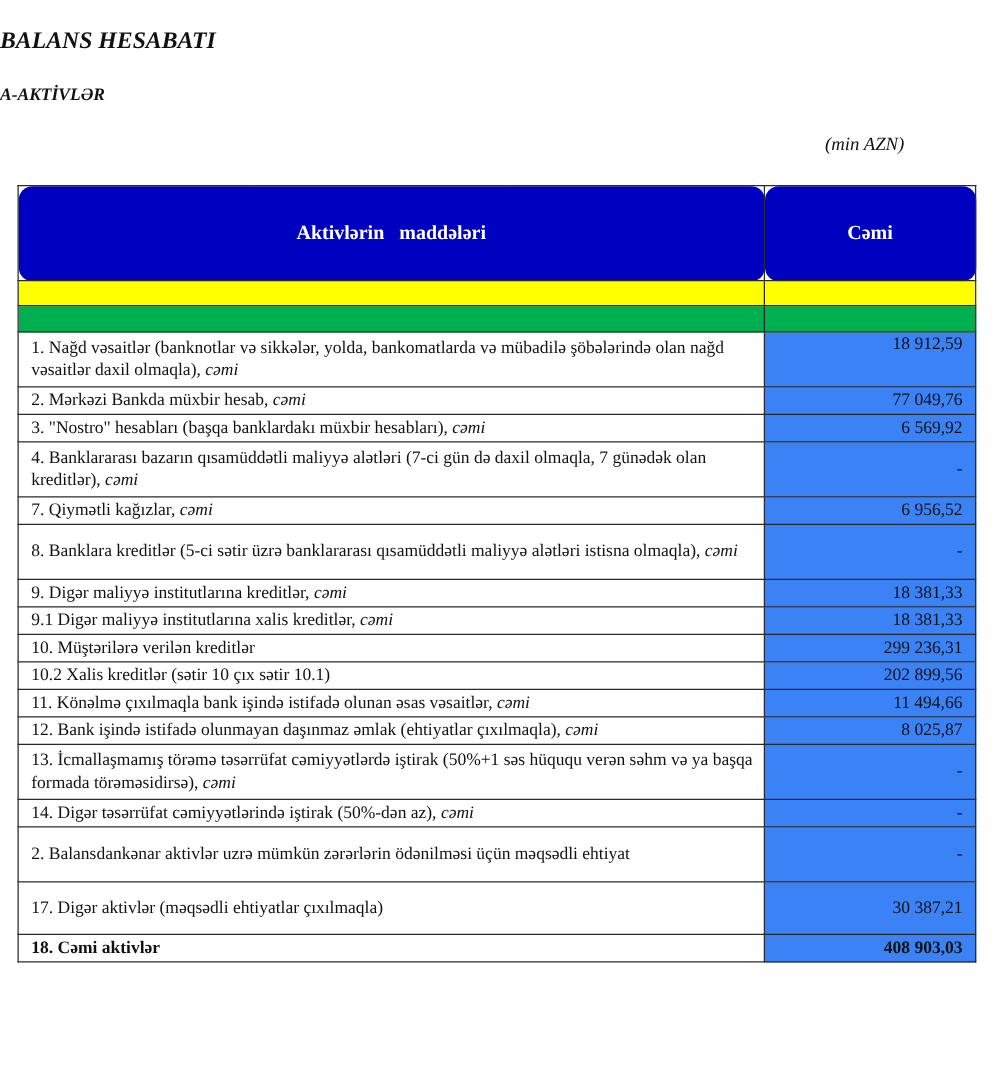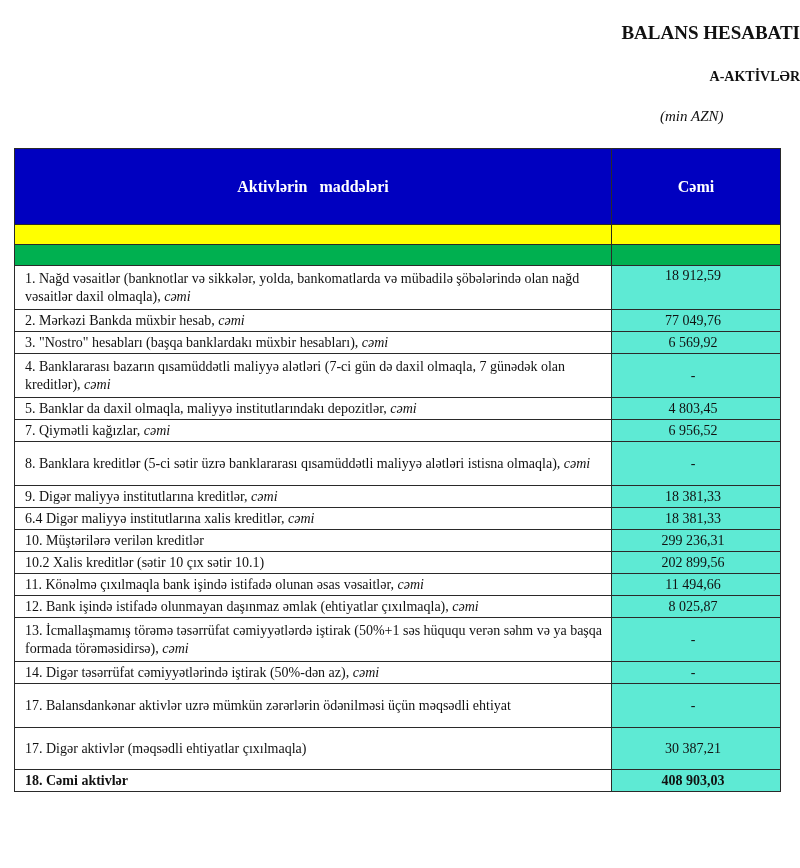--- a/index.html
+++ b/index.html
@@ -1,32 +1,32 @@
 <!DOCTYPE html>
 <html><head>
 <meta charset="utf-8">
 <style>
   html, body { margin: 0; padding: 0; background: #ffffff; }
   body { width: 800px; height: 868px; position: relative; overflow: hidden;
          font-family: "Liberation Serif", "DejaVu Serif", serif; color: #111; }
-  .title { position: absolute; left: 0; width: 800px; text-align: right; font-weight: bold; }
+  .title { position: absolute; left: 0; width: 800px; text-align: left; font-weight: bold; font-style: italic; }
   #t1 { top: 22px; font-size: 19px; }
   #t2 { top: 69px; font-size: 14px; }
   #unit { position: absolute; top: 108px; left: 660px; font-style: italic; font-size: 15px; }
 
   table { position: absolute; left: 14px; top: 148px; width: 766px; border-collapse: collapse; table-layout: fixed; }
   td, th { border: 1.5px solid #2a2a2a; font-size: 14px; line-height: 18px; }
   col.c1 { width: 597px; } col.c2 { width: 169px; }
 
-  th { background: #0000c0; color: #fff; font-size: 16px; font-weight: bold; height: 73px; text-align: center; }
+  th { background: #0000c0; color: #fff; font-size: 16px; font-weight: bold; height: 73px; text-align: center; border-radius: 11px; }
   tr.yellow td { background: #ffff00; height: 17px; }
   tr.green td  { background: #00b050; height: 18px; }
 
   td.label { padding: 1px 6px 1px 10px; vertical-align: middle; }
-  td.val   { background: #5eead4; text-align: center; padding: 1px 10px 1px 4px; }
+  td.val   { background: #3b82f6; text-align: right; padding: 1px 10px 1px 4px; }
   td.val.top { vertical-align: top; }
   td.val.mid { vertical-align: middle; }
   tr.total td { font-weight: bold; }
   .i { font-style: italic; }
   .b { font-weight: bold; }
 </style>
 </head>
 <body>
 
 <div id="t1" class="title">BALANS HESABATI</div>
@@ -64,37 +64,33 @@
     </tr>
     <tr style="height:22px">
       <td class="label"><span>3. "Nostro" hesabları (başqa banklardakı müxbir hesabları), </span><span class="i">cəmi</span></td>
       <td class="val mid">6 569,92</td>
     </tr>
     <tr style="height:44px">
       <td class="label"><span>4. Banklararası bazarın qısamüddətli maliyyə alətləri (7-ci gün də daxil olmaqla, 7 günədək olan kreditlər), </span><span class="i">cəmi</span></td>
       <td class="val mid">-</td>
     </tr>
     <tr style="height:22px">
-      <td class="label"><span>5. Banklar da daxil olmaqla, maliyyə institutlarındakı depozitlər, </span><span class="i">cəmi</span></td>
-      <td class="val mid">4 803,45</td>
-    </tr>
-    <tr style="height:22px">
       <td class="label"><span>7. Qiymətli kağızlar, </span><span class="i">cəmi</span></td>
       <td class="val mid">6 956,52</td>
     </tr>
     <tr style="height:44px">
       <td class="label"><span>8. Banklara kreditlər (5-ci sətir üzrə banklararası qısamüddətli maliyyə alətləri istisna olmaqla), </span><span class="i">cəmi</span></td>
       <td class="val mid">-</td>
     </tr>
     <tr style="height:22px">
       <td class="label"><span>9. Digər maliyyə institutlarına kreditlər, </span><span class="i">cəmi</span></td>
       <td class="val mid">18 381,33</td>
     </tr>
     <tr style="height:22px">
-      <td class="label"><span>6.4 Digər maliyyə institutlarına xalis kreditlər, </span><span class="i">cəmi</span></td>
+      <td class="label"><span>9.1 Digər maliyyə institutlarına xalis kreditlər, </span><span class="i">cəmi</span></td>
       <td class="val mid">18 381,33</td>
     </tr>
     <tr style="height:22px">
       <td class="label"><span>10. Müştərilərə verilən kreditlər</span><span class="i"></span></td>
       <td class="val mid">299 236,31</td>
     </tr>
     <tr style="height:22px">
       <td class="label"><span>10.2 Xalis kreditlər (sətir 10 çıx sətir 10.1)</span><span class="i"></span></td>
       <td class="val mid">202 899,56</td>
     </tr>
@@ -108,21 +104,21 @@
     </tr>
     <tr style="height:44px">
       <td class="label"><span>13. İcmallaşmamış törəmə təsərrüfat cəmiyyətlərdə iştirak (50%+1 səs hüququ verən səhm və ya başqa formada törəməsidirsə), </span><span class="i">cəmi</span></td>
       <td class="val mid">-</td>
     </tr>
     <tr style="height:22px">
       <td class="label"><span>14. Digər təsərrüfat cəmiyyətlərində iştirak (50%-dən az), </span><span class="i">cəmi</span></td>
       <td class="val mid">-</td>
     </tr>
     <tr style="height:44px">
-      <td class="label"><span>17. Balansdankənar aktivlər uzrə mümkün zərərlərin ödənilməsi üçün məqsədli ehtiyat</span><span class="i"></span></td>
+      <td class="label"><span>2. Balansdankənar aktivlər uzrə mümkün zərərlərin ödənilməsi üçün məqsədli ehtiyat</span><span class="i"></span></td>
       <td class="val mid">-</td>
     </tr>
     <tr style="height:42px">
       <td class="label"><span>17. Digər aktivlər (məqsədli ehtiyatlar çıxılmaqla)</span><span class="i"></span></td>
       <td class="val mid">30 387,21</td>
     </tr>
     <tr class="total" style="height:22px">
       <td class="label"><span>18. Cəmi aktivlər</span></td>
       <td class="val mid">408 903,03</td>
     </tr>

